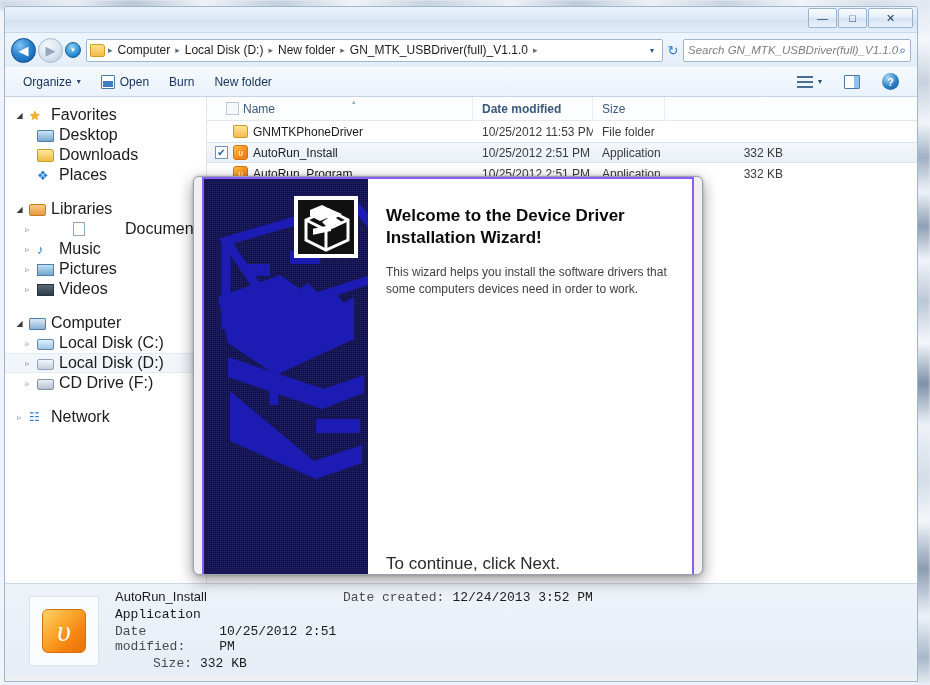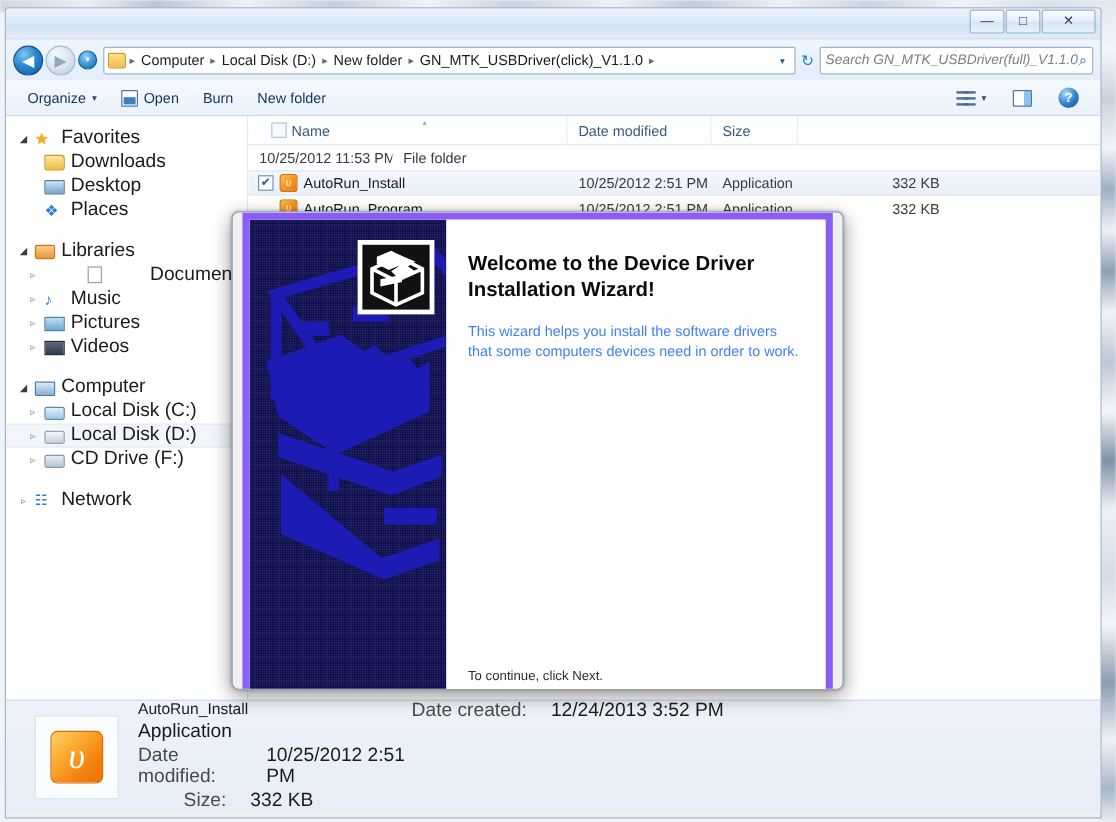--- a/index.html
+++ b/index.html
@@ -200,21 +200,21 @@
   }
   .colhead .sort-mark {
     position: absolute; left: 145px; top: 1px; color: #9cb0c4; font-size: 7px;
   }
   .col {
     font-size: 12px; color: #3a5a7a; padding-left: 9px;
     height: 24px; display: flex; align-items: center;
     border-right: 1px solid #e8eef5; flex: none;
   }
   .col.name { width: 266px; }
-  .col.date { width: 120px; }
+  .col.date { width: 120px; font-weight: bold; }
   .col.type { width: 126px; }
   .col.size { width: 72px; }
   .col.pad { flex: 1; border-right: none; }
   .hdr-check {
     width: 13px; height: 13px; border: 1px solid #b9c6d4;
     background: #f6f8fa; margin-left: 10px; margin-right: 4px; flex: none;
   }
 
   .frow {
     display: flex; align-items: center; height: 21px; position: relative;
@@ -263,21 +263,21 @@
     width: 44px; height: 44px; border-radius: 6px;
     background: linear-gradient(135deg,#ffd36b 0%,#fba62b 40%,#f58310 70%,#e97106 100%);
     border: 1px solid #d47009;
     display: flex; align-items: center; justify-content: center;
     color: #fff; font-size: 30px; font-style: italic; line-height: 1;
     font-family: "Liberation Serif", serif;
   }
   .det-cols { display: flex; gap: 0; flex: 1; }
   .det-left { width: 228px; }
   .det-title { font-size: 13px; color: #1b1b1b; margin-bottom: 3px; }
-  .det-line { font-size: 16px; color: #4a4a4a; margin-bottom: 2px; display: flex; gap: 20px; }
+  .det-line { font-size: 13px; color: #4a4a4a; margin-bottom: 2px; display: flex; gap: 8px; font-family: Liberation Mono, monospace; }
   .det-k { color: #4a4a4a; }
   .det-v { color: #1b1b1b; }
   .det-line.indent { padding-left: 38px; }
   .det-right { padding-top: 1px; }
 
   
   .dialog {
     position: absolute; left: 193px; top: 176px;
     width: 510px; height: 399px;
     background: #f0f0f0;
@@ -286,21 +286,21 @@
     box-shadow: 0 5px 16px rgba(0,0,0,0.42), 0 0 3px rgba(0,0,0,0.25);
     overflow: hidden;
   }
   .dlg-title {
     height: 27px; display: flex; align-items: center; padding-left: 10px;
     font-size: 12.5px; color: #14314f;
     background: linear-gradient(180deg,#fdfeff 0%,#f4f7fa 100%);
   }
   .dlg-body {
     position: relative; margin: 0 8px; height: 415px;
-    background: #fff; border: 6px solid #8b5cf6;
+    background: #fff; border: 2px solid #8b5cf6;
     display: flex; overflow: hidden;
   }
   .banner {
     width: 164px; flex: none; position: relative; overflow: hidden;
     background:
       repeating-linear-gradient(0deg, rgba(255,255,255,0.045) 0 1px, transparent 1px 2px),
       repeating-linear-gradient(90deg, rgba(255,255,255,0.045) 0 1px, transparent 1px 2px),
       #0d0d4e;
   }
   .banner svg { position: absolute; left: 0; top: 0; }
@@ -310,24 +310,24 @@
     z-index: 3;
   }
   .banner-icon .inner { width: 100%; height: 100%; background: #111; position: relative; }
   .dlg-content {
     flex: 1; position: relative; padding: 26px 18px 0 18px; background: #fff;
   }
   .dlg-h1 {
     font-size: 17px; font-weight: bold; color: #0b0b0b;
     line-height: 1.32; margin-bottom: 14px; max-width: 300px;
   }
-  .dlg-p { font-size: 12px; color: #3b82f6; line-height: 1.42; max-width: 296px; }
+  .dlg-p { font-size: 12px; color: #404040; line-height: 1.42; max-width: 296px; }
   .dlg-continue {
     position: absolute; left: 18px; bottom: 16px;
-    font-size: 11px; color: #2b2b2b;
+    font-size: 17px; color: #2b2b2b;
   }
   .dlg-footer {
     height: 44px; display: flex; align-items: center;
     justify-content: flex-end; gap: 9px; padding: 0 14px 0 0;
   }
   .dbtn {
     width: 78px; height: 23px; font-size: 12px;
     border: 1px solid #8e9299; border-radius: 3px;
     background: linear-gradient(180deg,#fdfdfd 0%,#f2f2f2 48%,#e6e6e6 52%,#f4f4f4 100%);
     color: #1b1b1b; display: flex; align-items: center; justify-content: center;
@@ -368,21 +368,21 @@
 
       <div class="addrbar">
         <span class="crumb-folder"></span>
         <span class="crumb-sep">▸</span>
         <span class="crumb">Computer</span>
         <span class="crumb-sep">▸</span>
         <span class="crumb">Local Disk (D:)</span>
         <span class="crumb-sep">▸</span>
         <span class="crumb">New folder</span>
         <span class="crumb-sep">▸</span>
-        <span class="crumb">GN_MTK_USBDriver(click)_V1.1.0</span>
+        <span class="crumb">GN_MTK_USBDriver(full)_V1.1.0</span>
         <span class="crumb-sep">▸</span>
         <span class="addr-drop">▾</span>
       </div>
 
       <div class="refresh">
         <span>↻</span>
       </div>
 
       <div class="searchbox">
         <span class="ph">Search GN_MTK_USBDriver(full)_V1.1.0</span>
@@ -429,27 +429,27 @@
       <div class="sidebar">
 
         <div class="nav-group">
           <div class="nav-row">
             <span class="tri open">◢</span>
             <span class="nav-ico ic-star">★</span>
             <span class="nav-label">Favorites</span>
           </div>
           <div class="nav-row child">
             <span class="tri"></span>
+            <span class="nav-ico ic-desktop"></span>
+            <span class="nav-label">Desktop</span>
+          </div>
+          <div class="nav-row child">
+            <span class="tri"></span>
             <span class="nav-ico ic-download"></span>
             <span class="nav-label">Downloads</span>
-          </div>
-          <div class="nav-row child">
-            <span class="tri"></span>
-            <span class="nav-ico ic-desktop"></span>
-            <span class="nav-label">Desktop</span>
           </div>
           <div class="nav-row child">
             <span class="tri"></span>
             <span class="nav-ico ic-dropbox">❖</span>
             <span class="nav-label">Places</span>
           </div>
         </div>
 
         <div class="nav-group">
           <div class="nav-row">
@@ -521,20 +521,25 @@
           <div class="col date">
             <span>Date modified</span>
           </div>
           <div class="col size">
             <span>Size</span>
           </div>
           <div class="col pad"></div>
         </div>
 
         <div class="frow">
+          <div class="fcell name">
+            <span class="row-check hidden"></span>
+            <span class="fi-folder"></span>
+            <span>GNMTKPhoneDriver</span>
+          </div>
           <div class="fcell date">10/25/2012 11:53 PM</div>
           <div class="fcell type">File folder</div>
           <div class="fcell size"></div>
         </div>
 
         <div class="frow selected">
           <div class="fcell name">
             <span class="row-check">✔</span>
             <span class="fi-app">υ</span>
             <span>AutoRun_Install</span>

